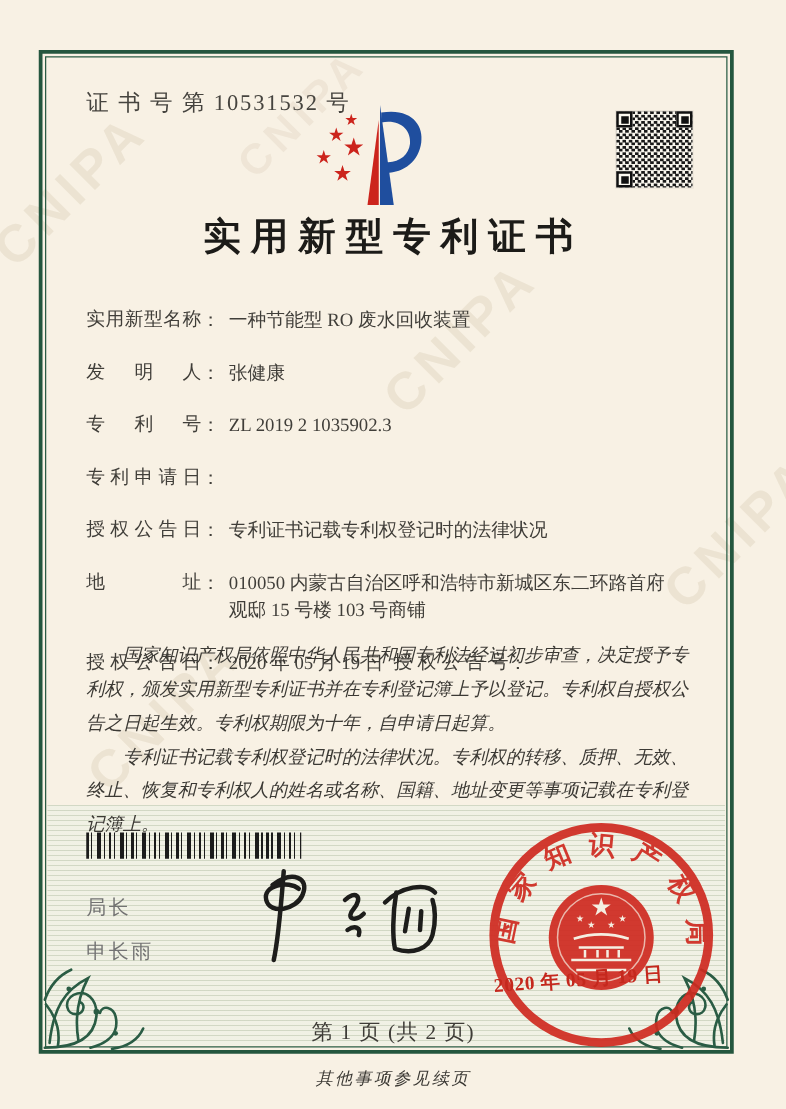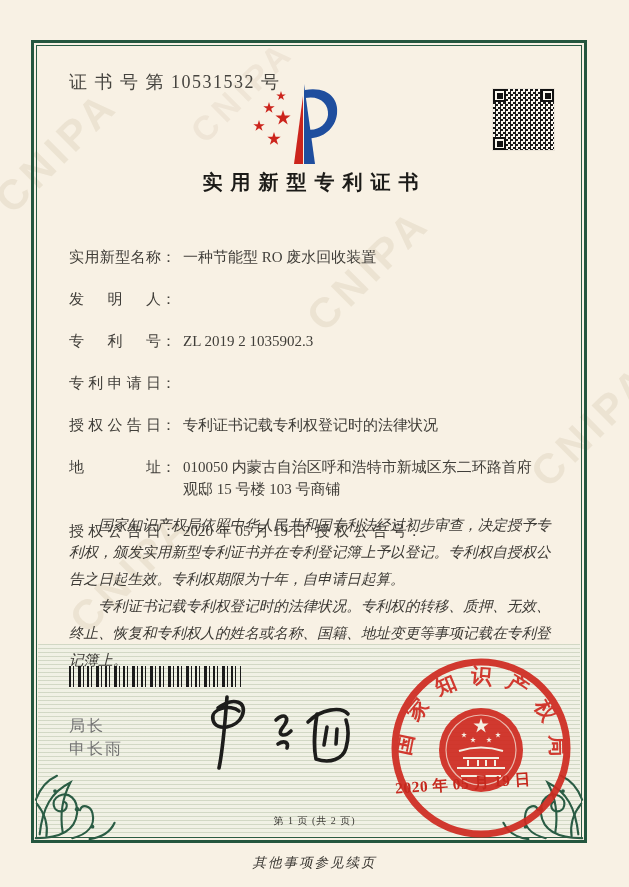--- a/index.html
+++ b/index.html
@@ -40,57 +40,57 @@
   .qr{
     position:absolute;left:493px;top:89px;width:61px;height:61px;background:#faf7ee;
     background-image:conic-gradient(#181818 25%, transparent 0 50%, #181818 0 75%, transparent 0);
     background-size:5px 5px;outline:1px solid rgba(0,0,0,0.05);
   }
   .qr .f{position:absolute;width:13px;height:13px;border:2.5px solid #111;background:#fbf8ef;box-sizing:border-box;}
   .qr .f::after{content:"";position:absolute;inset:1.5px;background:#111;}
   .qr .f.tl{left:0;top:0;} .qr .f.tr{right:0;top:0;} .qr .f.bl{left:0;bottom:0;}
   .title{
     position:absolute;left:0;right:0;top:169px;text-align:center;
-    font-size:20px;font-weight:bold;letter-spacing:8px;color:#1c1b18;
+    font-size:30px;font-weight:bold;letter-spacing:8px;color:#1c1b18;
   }
   
   .fields{position:absolute;left:69px;top:246px;width:468px;font-size:15px;color:#403e39;}
   .frow{display:flex;align-items:flex-start;line-height:22px;margin-bottom:20px;}
-  .lbl{display:inline-block;width:92px;text-align:justify;text-align-last:justify;flex:0 0 92px;}
+  .lbl{display:inline-block;width:92px;text-align:justify;text-align-last:justify;flex:0 0 92px;font-family:Liberation Mono, monospace;}
   .colon{flex:0 0 auto;margin-right:7px;}
   .val{flex:1 1 auto;}
   .pair2{display:flex;margin-left:8px;align-items:flex-end;}
   .pair2 .lbl{flex:0 0 92px;}
   
   .paras{position:absolute;left:69px;top:512px;width:492px;font-size:14.6px;line-height:27px;
     font-style:italic;color:#3b3934;}
   .paras p{margin:0;text-indent:2em;}
   
   .barcode{
     position:absolute;left:69px;top:666px;width:172px;height:21px;
     background:repeating-linear-gradient(90deg,
       #1b1b1b 0px,#1b1b1b 2px,transparent 2px,transparent 4px,
       #1b1b1b 4px,#1b1b1b 5px,transparent 5px,transparent 9px,
       #1b1b1b 9px,#1b1b1b 12px,transparent 12px,transparent 14px,
       #1b1b1b 14px,#1b1b1b 15px,transparent 15px,transparent 18px);
   }
   
   .director{position:absolute;left:69px;top:716px;font-family:"Liberation Sans","DejaVu Sans",sans-serif;
     font-size:16px;color:#737373;letter-spacing:2px;}
-  .director .name{margin-top:2px;}
+  .director .name{margin-top:14px;}
   .sig{position:absolute;left:190px;top:692px;width:175px;height:88px;}
   
   .seal{position:absolute;left:388px;top:656px;width:190px;height:186px;}
   .seal-date{
     position:absolute;left:395px;top:774px;width:130px;
     font-size:15.5px;font-weight:600;color:#c5281d;letter-spacing:0.5px;
     transform:rotate(-4deg);white-space:nowrap;
   }
   
-  .page-info{position:absolute;left:0;right:0;top:814px;text-align:center;font-size:10px;color:#3e3c37;letter-spacing:1px;}
+  .page-info{position:absolute;left:0;right:0;top:814px;text-align:center;font-size:17px;color:#3e3c37;letter-spacing:1px;}
   .note{position:absolute;left:0;right:0;top:854px;text-align:center;font-size:13.5px;font-style:italic;color:#3b3934;letter-spacing:2px;}
 </style>
 </head>
 <body>
 
 <div class="wm" style="left:-20px;top:128px">CNIPA</div>
 <div class="wm" style="left:178px;top:72px;font-size:34px;color:rgba(177,156,120,0.13)">CNIPA</div>
 <div class="wm" style="left:292px;top:246px">CNIPA</div>
 <div class="wm" style="left:516px;top:402px">CNIPA</div>
 <div class="wm" style="left:55px;top:548px">CNIPA</div>
@@ -158,20 +158,21 @@
 
 <div class="fields">
   <div class="frow">
     <span class="lbl">实用新型名称</span>
       <span class="colon">：</span>
       <span class="val">一种节能型 RO 废水回收装置</span>
   </div>
   <div class="frow">
     <span class="lbl">发明人</span>
       <span class="colon">：</span>
+      <span class="val">张健康</span>
   </div>
   <div class="frow">
     <span class="lbl">专利号</span>
       <span class="colon">：</span>
       <span class="val">ZL 2019 2 1035902.3</span>
   </div>
   <div class="frow">
     <span class="lbl">专利申请日</span>
       <span class="colon">：</span>
   </div>

